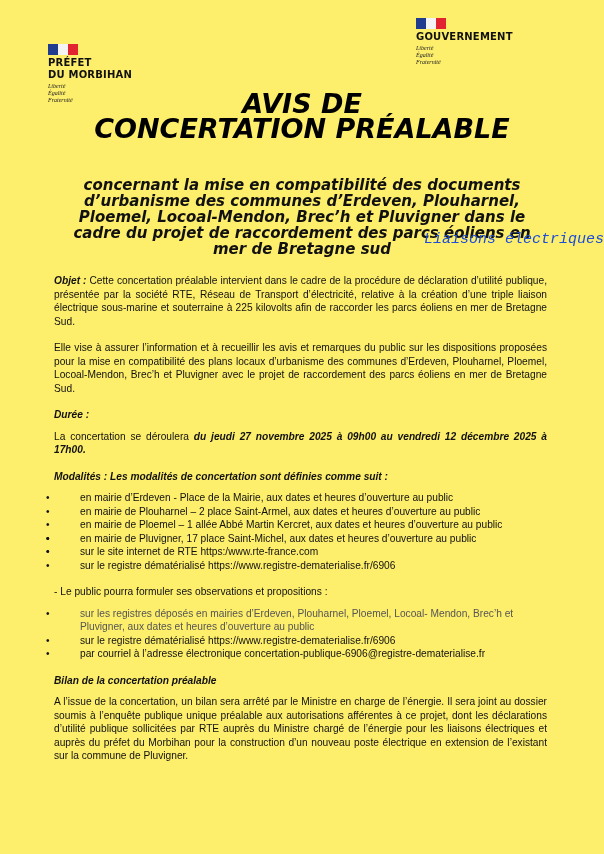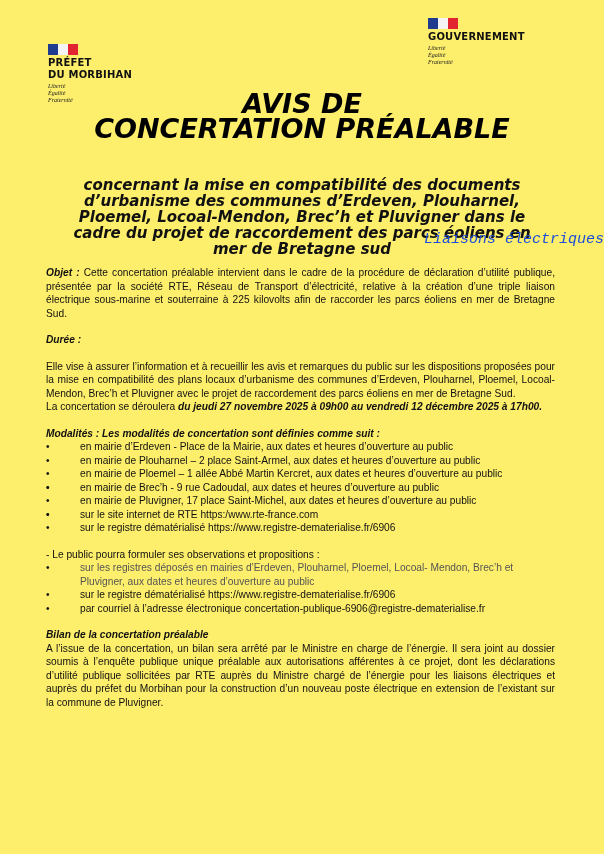--- a/index.html
+++ b/index.html
@@ -5,21 +5,21 @@
   html, body { margin: 0; padding: 0; }
   body {
     width: 604px; height: 854px; overflow: hidden;
     background: #fdee6b;
     font-family: "Liberation Sans", sans-serif;
     color: #111;
     position: relative;
   }
   .logo { position: absolute; }
   .logo-left { left: 48px; top: 44px; }
-  .logo-right { left: 428px; top: 18px; }
+  .logo-right { left: 416px; top: 18px; }
   .flag { display: flex; width: 30px; height: 11px; margin-bottom: 2px; }
   .flag span { flex: 1; }
   .flag .b { background: #1f3c8f; }
   .flag .w { background: #f4f4f4; }
   .flag .r { background: #e1242f; }
   .inst { font-family: "DejaVu Sans", sans-serif; font-weight: bold; font-size: 10px; line-height: 12px; color: #111; letter-spacing: 0.2px; }
   .motto { font-family: "Liberation Serif", serif; font-style: italic; font-size: 6px; line-height: 7px; color: #222; margin-top: 2px; }
   .title {
     position: absolute; left: 0; right: 0; text-align: center;
     font-family: "DejaVu Sans", sans-serif; font-weight: bold; font-style: italic;
@@ -33,21 +33,21 @@
     font-size: 15px; line-height: 16px; color: #111;
   }
   .subtitle2 {
     position: absolute; left: 0; right: 0; top: 230px; text-align: right;
     font-family: Liberation Mono, monospace; font-style: italic; font-size: 15px; line-height: 20px; color: #1d4ed8;
   }
   .content {
     position: absolute; left: 46px; right: 49px; top: 266px;
     font-size: 10.2px; line-height: 13.5px;
   }
-  p { margin: 0; text-align: justify; }
+  p { margin: 8px; text-align: justify; }
   .gap { margin-top: 13px; }
   .lbl { font-weight: bold; font-style: italic; }
   .bi { font-weight: bold; font-style: italic; }
   ul { list-style: none; margin: 0; padding: 0; }
   li { position: relative; padding-left: 34px; }
   li .bul { position: absolute; left: 0; top: 0; }
   .faded { color: #555; }
 </style>
 </head>
 <body>
@@ -83,33 +83,33 @@
 
 <div class="title t1">AVIS DE</div>
 <div class="title t2">CONCERTATION PRÉALABLE</div>
 
 <div class="subtitle">concernant la mise en compatibilité des documents d’urbanisme des communes d’Erdeven, Plouharnel, Ploemel, Locoal-Mendon, Brec’h et Pluvigner dans le cadre du projet de raccordement des parcs éoliens en mer de Bretagne sud</div>
 <div class="subtitle2">Liaisons électriques</div>
 
 <div class="content">
   <p><span class="lbl">Objet :</span><span> Cette concertation préalable intervient dans le cadre de la procédure de déclaration d’utilité publique, présentée par la société RTE, Réseau de Transport d’électricité, relative à la création d’une triple liaison électrique sous-marine et souterraine à 225 kilovolts afin de raccorder les parcs éoliens en mer de Bretagne Sud.</span></p>
 
+  <p class="gap">Elle vise à assurer l’information et à recueillir les avis et remarques du public sur les dispositions proposées pour la mise en compatibilité des plans locaux d’urbanisme des communes d’Erdeven, Plouharnel, Ploemel, Locoal-Mendon, Brec’h et Pluvigner avec le projet de raccordement des parcs éoliens en mer de Bretagne Sud.</p>
+
   <p class="gap"><span class="lbl">Durée :</span></p>
-
-  <p class="gap">Elle vise à assurer l’information et à recueillir les avis et remarques du public sur les dispositions proposées pour la mise en compatibilité des plans locaux d’urbanisme des communes d’Erdeven, Plouharnel, Ploemel, Locoal-Mendon, Brec’h et Pluvigner avec le projet de raccordement des parcs éoliens en mer de Bretagne Sud.</p>
   <p><span>La concertation se déroulera </span><span class="bi">du jeudi 27 novembre 2025 à 09h00 au vendredi 12 décembre 2025 à 17h00.</span></p>
 
   <p class="gap lbl">Modalités : Les modalités de concertation sont définies comme suit :</p>
 
   <ul>
     <li><span class="bul">•</span><span>en mairie d’Erdeven -  Place de la Mairie, aux dates et heures d’ouverture au public</span></li>
     <li><span class="bul">•</span><span>en mairie de Plouharnel – 2 place Saint-Armel, aux dates et heures d’ouverture au public</span></li>
     <li><span class="bul">•</span><span>en mairie de Ploemel – 1 allée Abbé Martin Kercret, aux dates et heures d’ouverture au public</span></li>
     <li><span class="bul">•</span></li>
-    <li><span class="bul">•</span><span>en mairie de Brec’h -  9 rue Cadoudal, aux dates et heures d’ouverture au public</span></li>
+    <li><span class="bul">•</span></li>
     <li><span class="bul">•</span><span>en mairie de Pluvigner, 17 place Saint-Michel, aux dates et heures d’ouverture au public</span></li>
     <li><span class="bul">•</span></li>
     <li><span class="bul">•</span><span>sur le site internet de RTE https:/www.rte-france.com</span></li>
     <li><span class="bul">•</span><span>sur le registre dématérialisé https://www.registre-dematerialise.fr/6906</span></li>
   </ul>
 
   <p class="gap">- Le public pourra formuler ses observations et propositions :</p>
   <ul>
     <li><span class="bul">•</span><span class="faded">sur les registres déposés en mairies d’Erdeven, Plouharnel, Ploemel, Locoal- Mendon, Brec’h et Pluvigner, aux dates et heures d’ouverture au public</span></li>
     <li><span class="bul">•</span><span>sur le registre dématérialisé https://www.registre-dematerialise.fr/6906</span></li>

